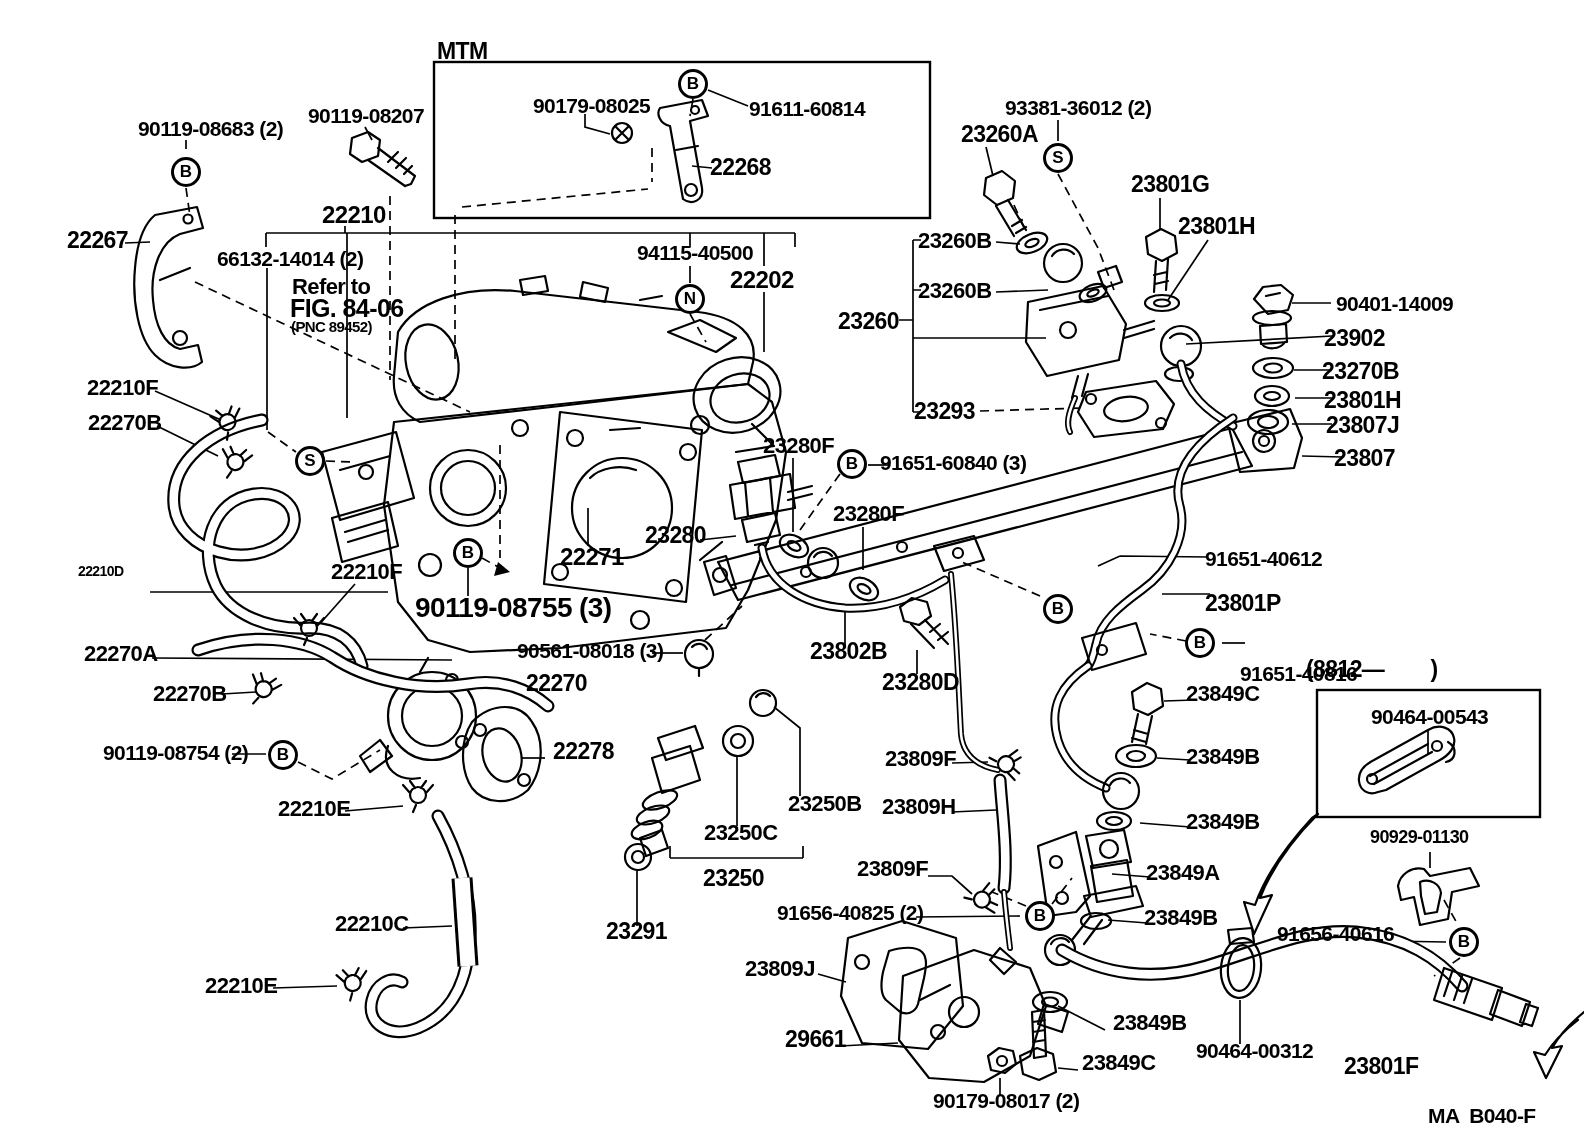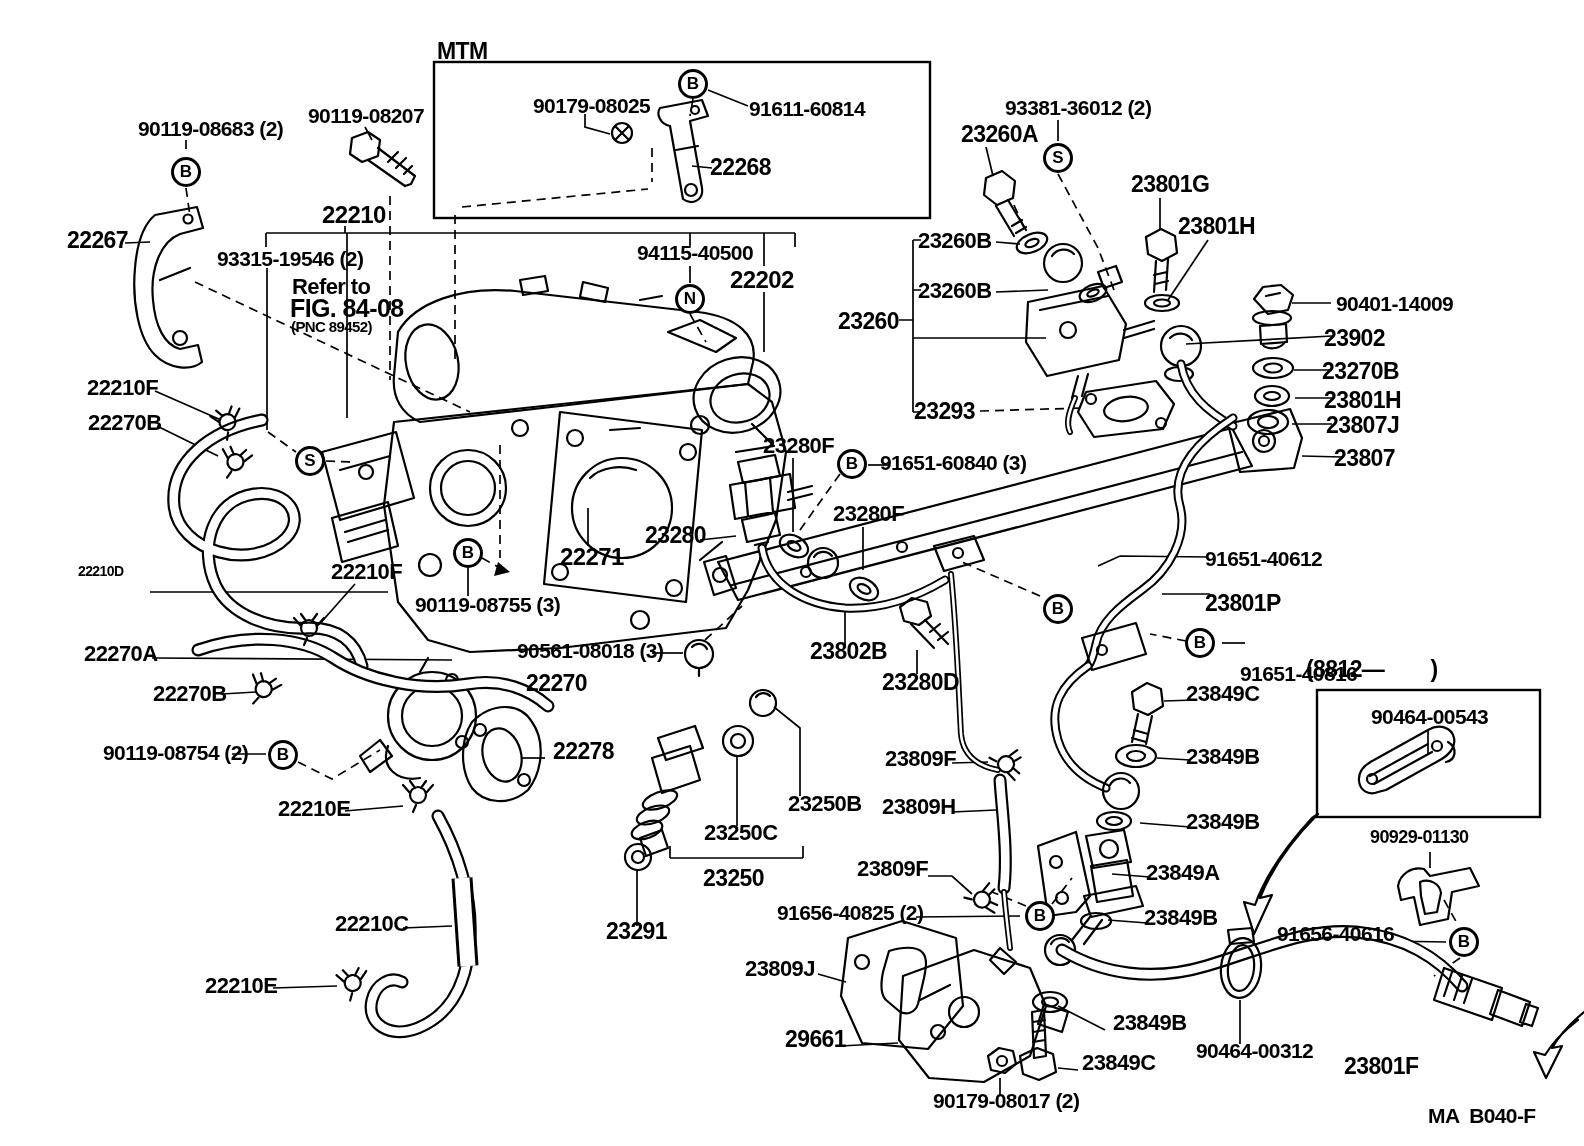--- a/index.html
+++ b/index.html
@@ -416,23 +416,23 @@
       <path class="part" d="M1318,814 C1292,840 1272,868 1260,898 L1272,895 L1254,934 L1244,902 L1255,905 C1266,874 1288,844 1312,818 Z"></path>
       <path class="part" d="M1584,1012 C1572,1022 1560,1034 1552,1048 L1562,1046 L1546,1078 L1534,1052 L1545,1055 C1553,1042 1565,1030 1578,1020"></path>
     </g>
   </svg>
 
   <div id="labels-layer">
       <div class="lbl" style="left: 138px; top: 118px; font-size: 21px;">90119-08683 (2)</div>
       <div class="lbl" style="left: 67px; top: 229px; font-size: 23px;">22267</div>
       <div class="lbl" style="left: 308px; top: 105px; font-size: 21px;">90119-08207</div>
       <div class="lbl" style="left: 322px; top: 203px; font-size: 24px;">22210</div>
-      <div class="lbl" style="left: 217px; top: 248px; font-size: 21px;">93315-19546 (2)</div>
+      <div class="lbl" style="left: 217px; top: 248px; font-size: 21px;">66132-14014 (2)</div>
       <div class="lbl" style="left: 292px; top: 276px; font-size: 22px;">Refer to</div>
-      <div class="lbl" style="left: 290px; top: 296px; font-size: 25px;">FIG. 84-08</div>
+      <div class="lbl" style="left: 290px; top: 296px; font-size: 25px;">FIG. 84-06</div>
       <div class="lbl" style="left: 291px; top: 319px; font-size: 15px;">(PNC 89452)</div>
       <div class="lbl" style="left: 437px; top: 40px; font-size: 23px;">MTM</div>
       <div class="lbl" style="left: 533px; top: 95px; font-size: 21px;">90179-08025</div>
       <div class="lbl" style="left: 749px; top: 98px; font-size: 21px;">91611-60814</div>
       <div class="lbl" style="left: 710px; top: 156px; font-size: 23px;">22268</div>
       <div class="lbl" style="left: 1005px; top: 97px; font-size: 21px;">93381-36012 (2)</div>
       <div class="lbl" style="left: 961px; top: 123px; font-size: 23px;">23260A</div>
       <div class="lbl" style="left: 1131px; top: 173px; font-size: 23px;">23801G</div>
       <div class="lbl" style="left: 1178px; top: 215px; font-size: 23px;">23801H</div>
       <div class="lbl" style="left: 918px; top: 230px; font-size: 22px;">23260B</div>
@@ -450,21 +450,21 @@
       <div class="lbl" style="left: 87px; top: 377px; font-size: 22px;">22210F</div>
       <div class="lbl" style="left: 88px; top: 412px; font-size: 22px;">22270B</div>
       <div class="lbl" style="left: 78px; top: 564px; font-size: 14px;">22210D</div>
       <div class="lbl" style="left: 84px; top: 643px; font-size: 22px;">22270A</div>
       <div class="lbl" style="left: 153px; top: 683px; font-size: 22px;">22270B</div>
       <div class="lbl" style="left: 103px; top: 742px; font-size: 21px;">90119-08754 (2)</div>
       <div class="lbl" style="left: 278px; top: 798px; font-size: 22px;">22210E</div>
       <div class="lbl" style="left: 331px; top: 561px; font-size: 22px;">22210F</div>
       <div class="lbl" style="left: 335px; top: 913px; font-size: 22px;">22210C</div>
       <div class="lbl" style="left: 205px; top: 975px; font-size: 22px;">22210E</div>
-      <div class="lbl" style="left: 415px; top: 594px; font-size: 21px;">90119-08755 (3)</div>
+      <div class="lbl" style="left: 415px; top: 594px; font-size: 28px;">90119-08755 (3)</div>
       <div class="lbl" style="left: 560px; top: 545px; font-size: 24px;">22271</div>
       <div class="lbl" style="left: 490px; top: 672px; font-size: 23px; margin-left: 36px;">22270</div>
       <div class="lbl" style="left: 553px; top: 740px; font-size: 23px;">22278</div>
       <div class="lbl" style="left: 763px; top: 435px; font-size: 22px;">23280F</div>
       <div class="lbl" style="left: 880px; top: 452px; font-size: 21px;">91651-60840 (3)</div>
       <div class="lbl" style="left: 833px; top: 503px; font-size: 22px;">23280F</div>
       <div class="lbl" style="left: 645px; top: 524px; font-size: 23px;">23280</div>
       <div class="lbl" style="left: 517px; top: 640px; font-size: 21px;">90561-08018 (3)</div>
       <div class="lbl" style="left: 810px; top: 640px; font-size: 23px;">23802B</div>
       <div class="lbl" style="left: 882px; top: 671px; font-size: 23px;">23280D</div>

